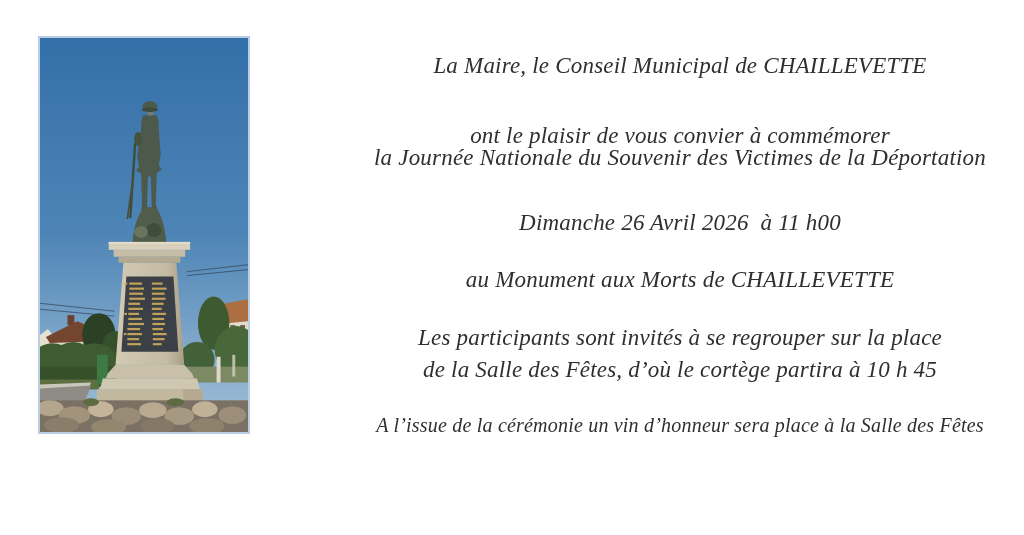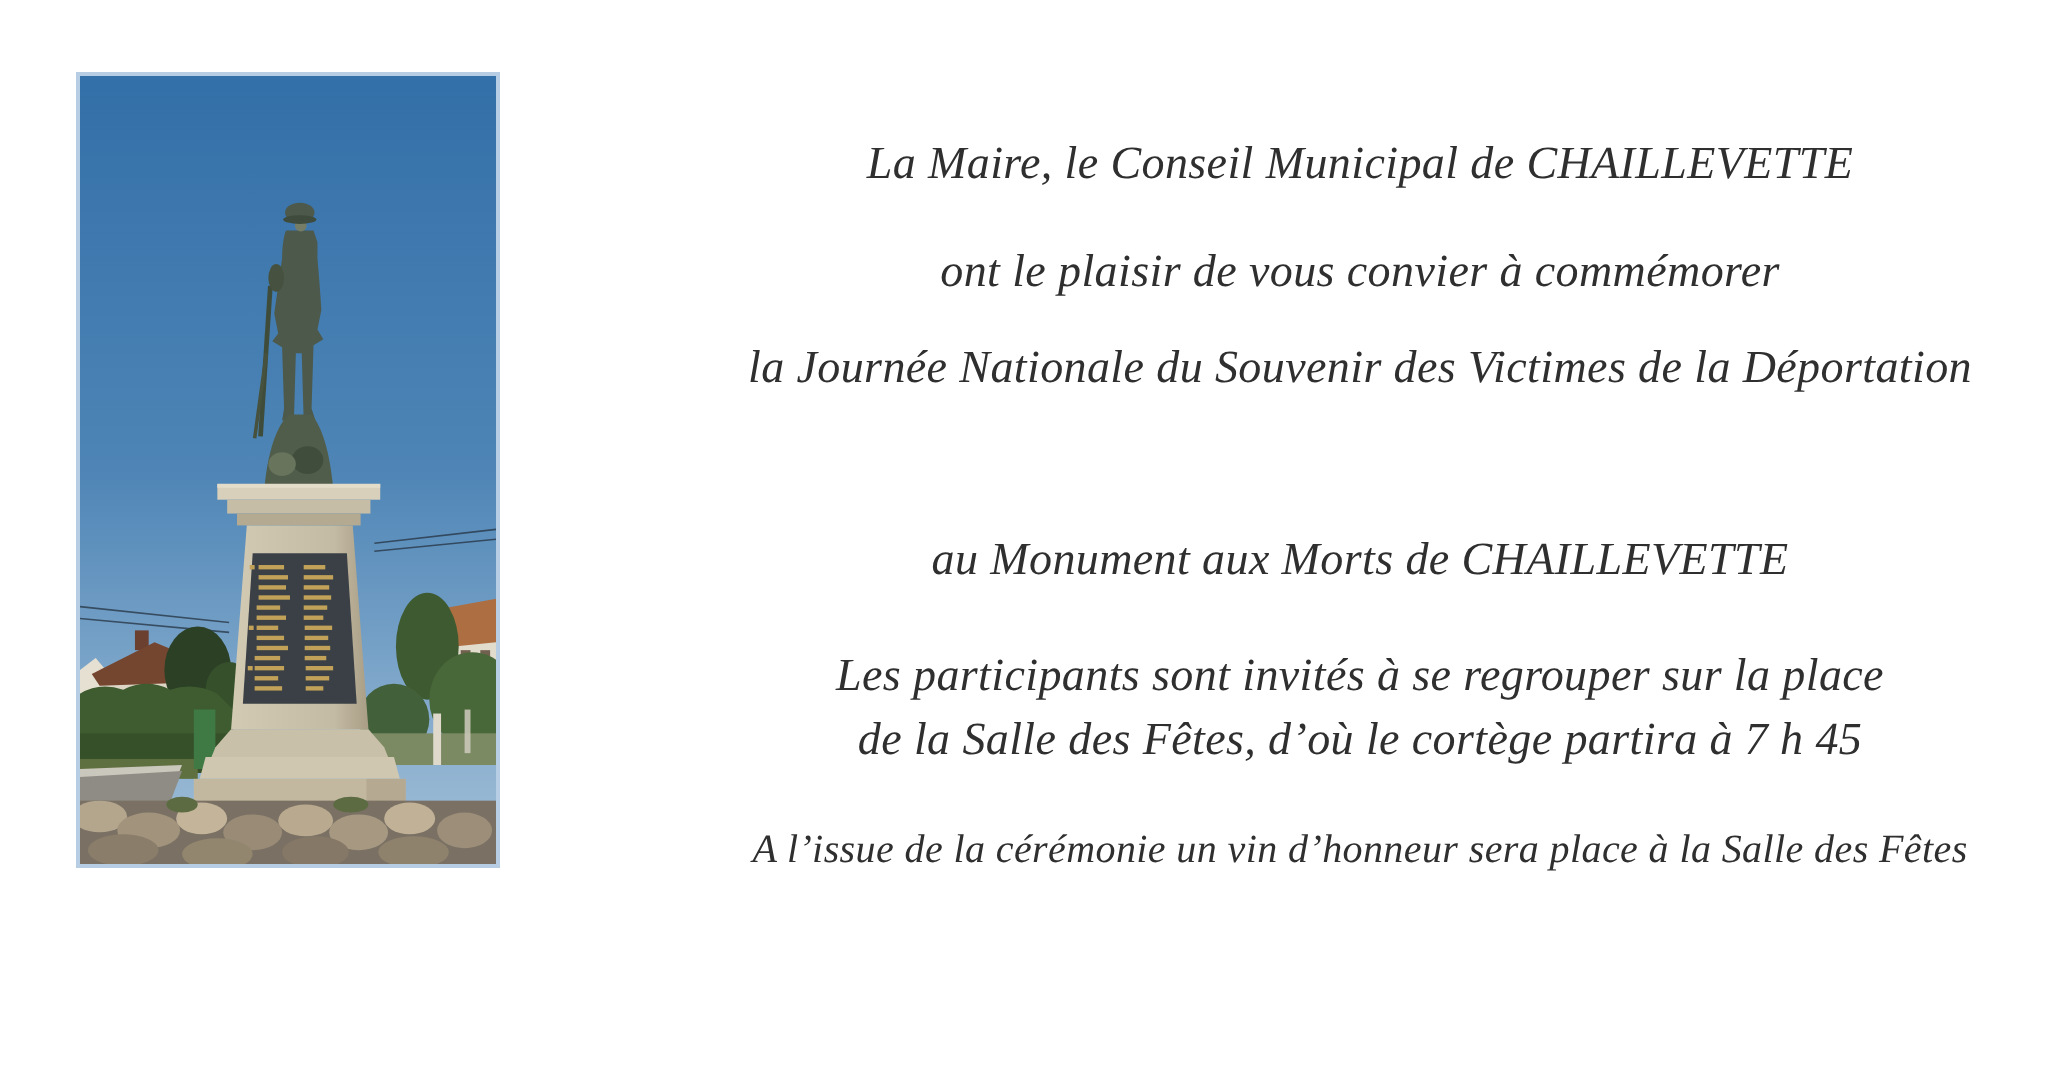--- a/index.html
+++ b/index.html
@@ -36,23 +36,23 @@
     text-align: center;
     font-family: "Liberation Serif", serif;
     font-style: italic;
     font-size: 23px;
     line-height: 1.25;
     color: #2f2f2f;
     letter-spacing: 0.2px;
     white-space: nowrap;
   }
   .inv-line.small { font-size: 20px; }
-  .l1 { top: 68px; }
+  .l1 { top: 52px; }
   .l2 { top: 122px; }
-  .l3 { top: 170px; font-style: italic; }
+  .l3 { top: 144px; font-style: italic; }
   .l4 { top: 209px; }
   .l5 { top: 266px; }
   .l6 { top: 324px; }
   .l7 { top: 356px; }
   .l8 { top: 413px; }
 </style>
 </head>
 <body>
 
 <div class="page">
@@ -198,19 +198,20 @@
         <ellipse cx="52" cy="368" rx="8" ry="4" fill="#5c6b42"></ellipse>
         <ellipse cx="138" cy="368" rx="9" ry="4" fill="#5c6b42"></ellipse>
       </g>
     </svg>
   </figure>
 
   <div class="text-col">
     <div class="inv-line l1">La Maire, le Conseil Municipal de CHAILLEVETTE</div>
     <div class="inv-line l2">ont le plaisir de vous convier à commémorer</div>
     <div class="inv-line l3">la Journée Nationale du Souvenir des Victimes de la Déportation</div>
+    <div class="inv-line l4">Dimanche 26 Avril 2026&nbsp; à 11 h00</div>
     <div class="inv-line l5">au Monument aux Morts de CHAILLEVETTE</div>
     <div class="inv-line l6">Les participants sont invités à se regrouper sur la place</div>
-    <div class="inv-line l7">de la Salle des Fêtes, d’où le cortège partira à 7 h 45</div>
+    <div class="inv-line l7">de la Salle des Fêtes, d’où le cortège partira à 10 h 45</div>
     <div class="inv-line l8 small">A l’issue de la cérémonie un vin d’honneur sera place à la Salle des Fêtes</div>
   </div>
 
 </div>
 
 </body></html>

